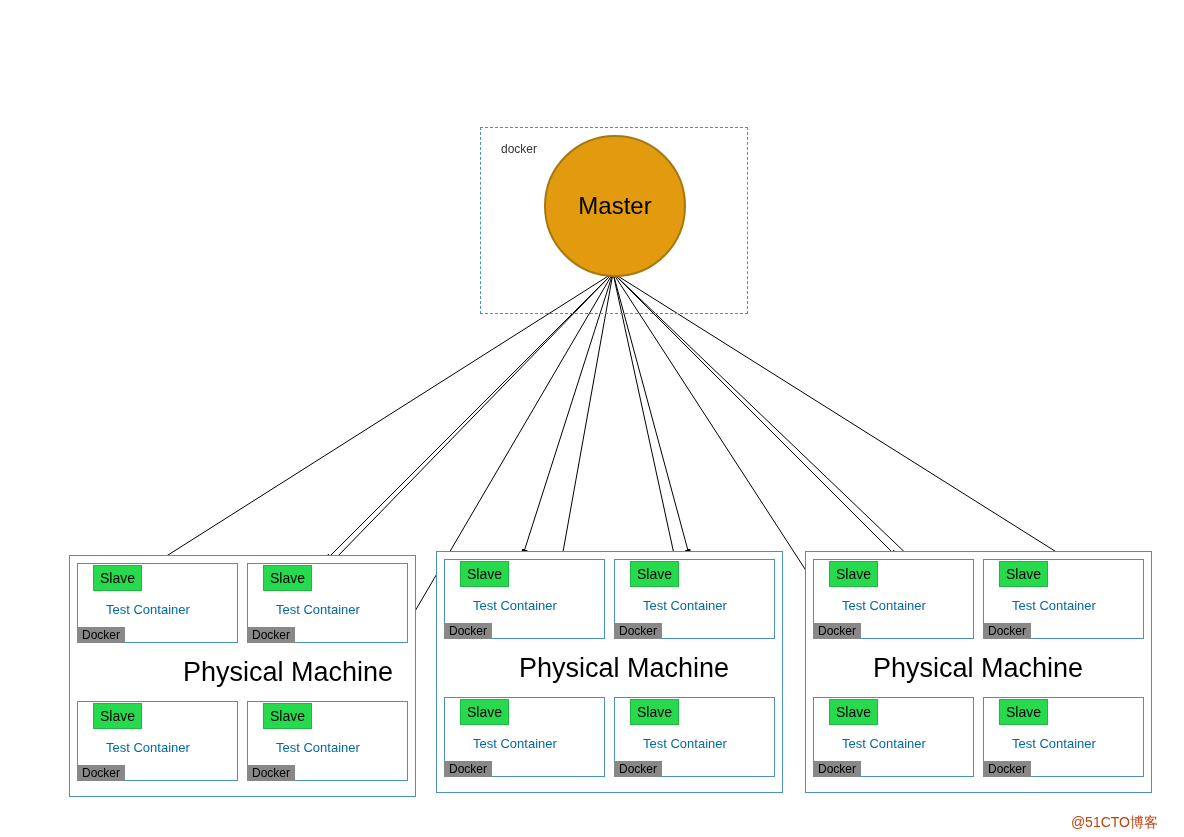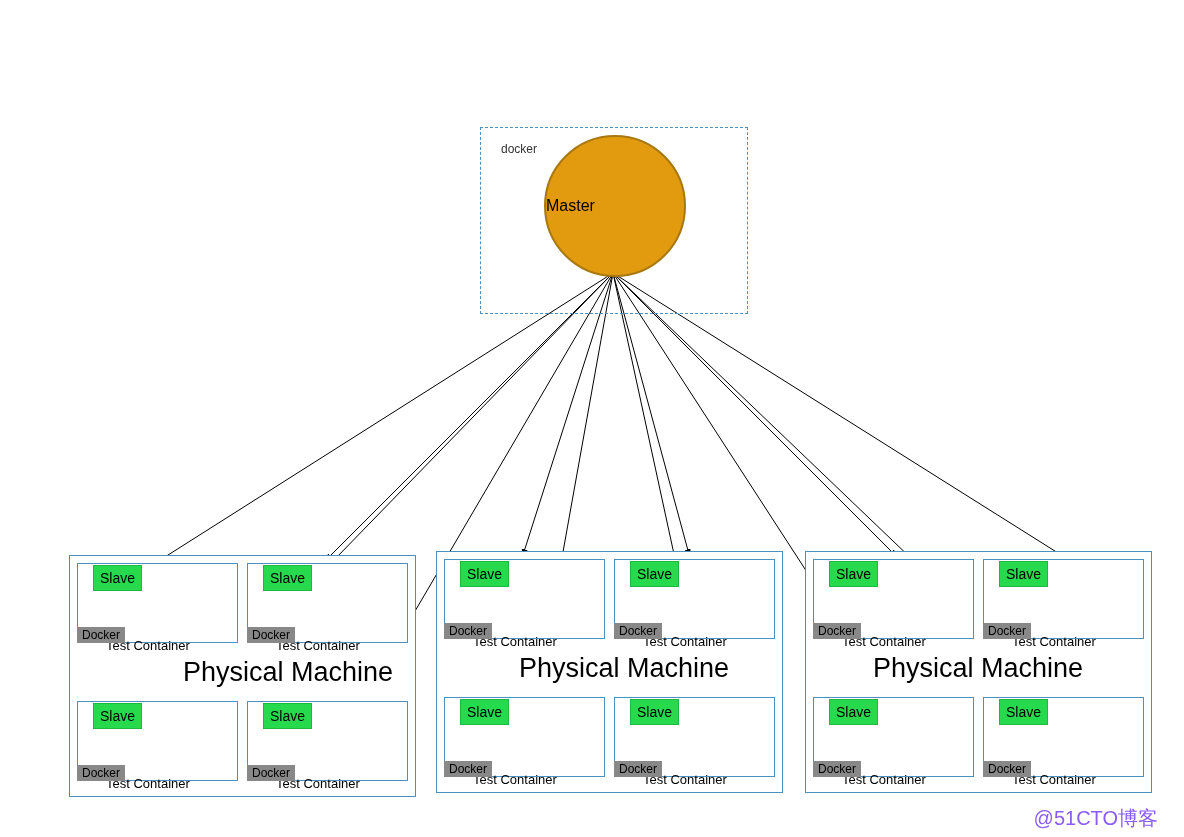--- a/index.html
+++ b/index.html
@@ -27,21 +27,22 @@
       font-size: 12px;
       color: #333;
     }
     .master-circle {
       position: absolute;
       border-radius: 50%;
       background: #e29b0f;
       border: 2px solid #a87810;
       display: flex;
       align-items: center;
-      font-size: 16px;
+      justify-content: center;
+      font-size: 24px;
       color: #000;
     }
     .physical-machine {
       position: absolute;
       border: 1px solid #4a90c0;
       background: #fff;
     }
     .pm-label {
       position: absolute;
       font-size: 27px;
@@ -61,23 +62,22 @@
       border: 1px solid #1fb842;
       font-size: 14px;
       padding: 4px 6px;
       color: #000;
     }
     .test-container-label {
       position: absolute;
       top: 38px;
       left: 28px;
       font-size: 13px;
-      color: #000000;
+      color: #0369a1;
       white-space: nowrap;
-      margin-top: 36px;
     }
     .docker-tag {
       position: absolute;
       bottom: -1px;
       left: -1px;
       background: #888;
       color: #000;
       font-size: 12px;
       padding: 1px 5px;
     }
@@ -86,22 +86,22 @@
       top: 0;
       left: 0;
       width: 1184px;
       height: 837px;
       pointer-events: none;
     }
     .watermark {
       position: absolute;
       right: 10px;
       bottom: 5px;
-      font-size: 20px;
-      color: #8b5cf6;
+      font-size: 14px;
+      color: #c2410c;
     }
   </style>
 </head>
 <body>
 
 <div class="canvas">
 
   <svg class="connections">
     <defs>
       <marker id="arrow" markerWidth="10" markerHeight="10" refX="9" refY="3" orient="auto" markerUnits="strokeWidth">

